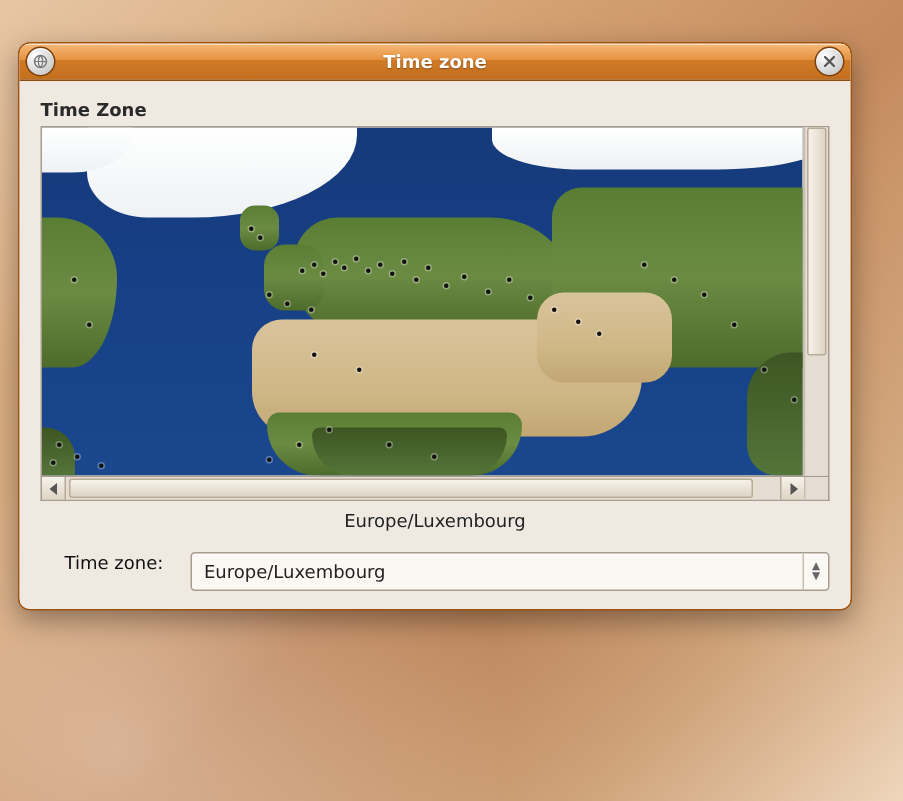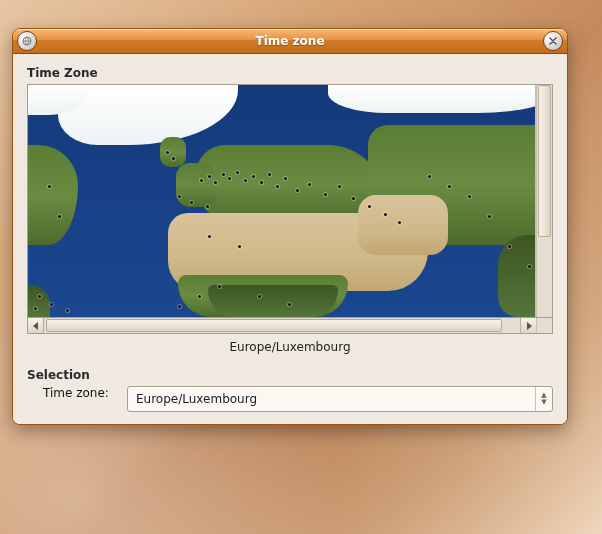--- a/index.html
+++ b/index.html
@@ -345,21 +345,20 @@
             <svg width="6" height="8" viewBox="0 0 6 8">
                 <path d="M1 0l5 4-5 4z" fill="#555"></path>
               </svg>
           </div>
           <div class="hs-corner"></div>
         </div>
 
         <div class="map-caption">Europe/Luxembourg</div>
       </div>
 
-      <div class="frame-label">Selection</div>
 
       <div class="sel-row">
         <div class="lbl">Time zone:</div>
         <div class="combo">
           <div class="val">Europe/Luxembourg</div>
           <div class="spin">
             <span>▲</span>
               <span>▼</span>
           </div>
         </div>

